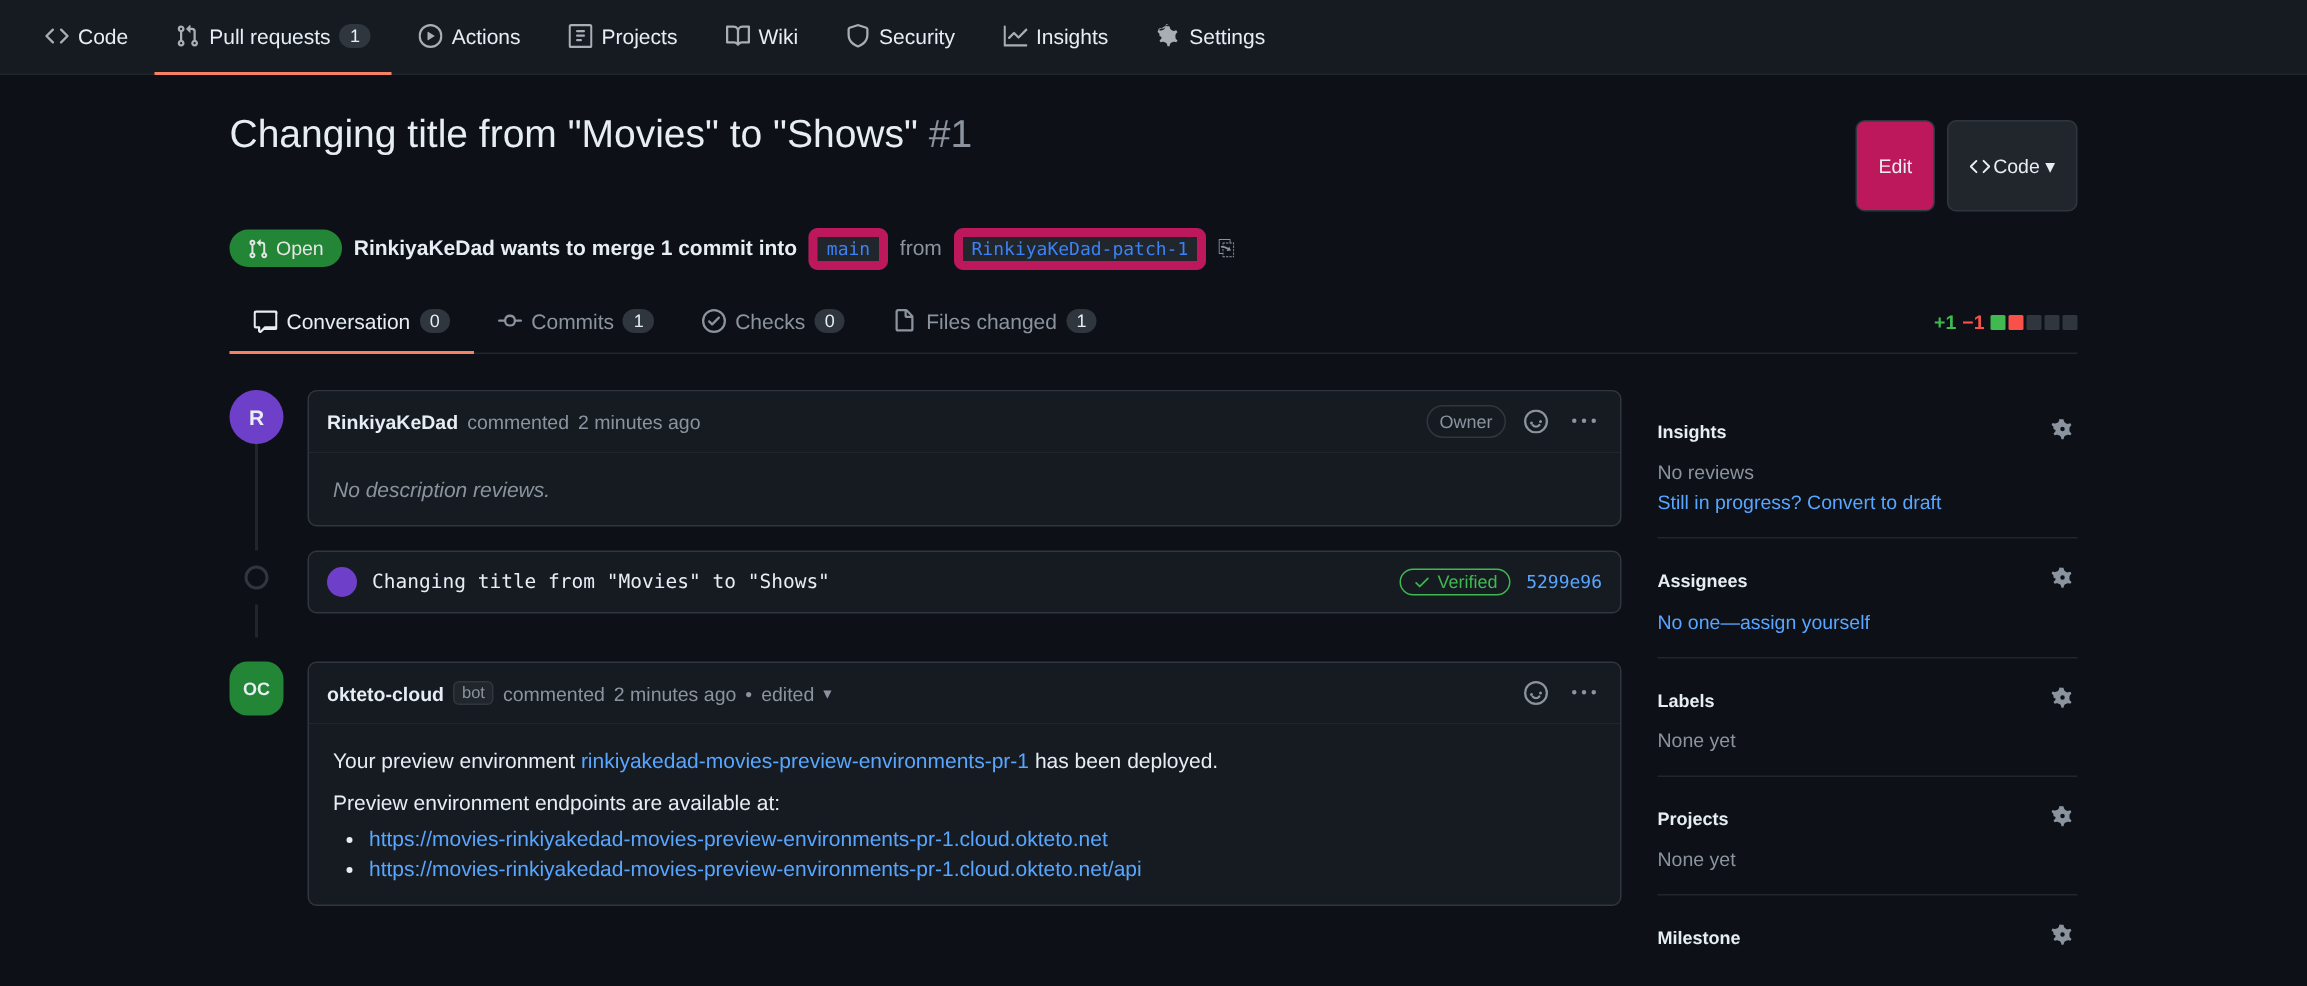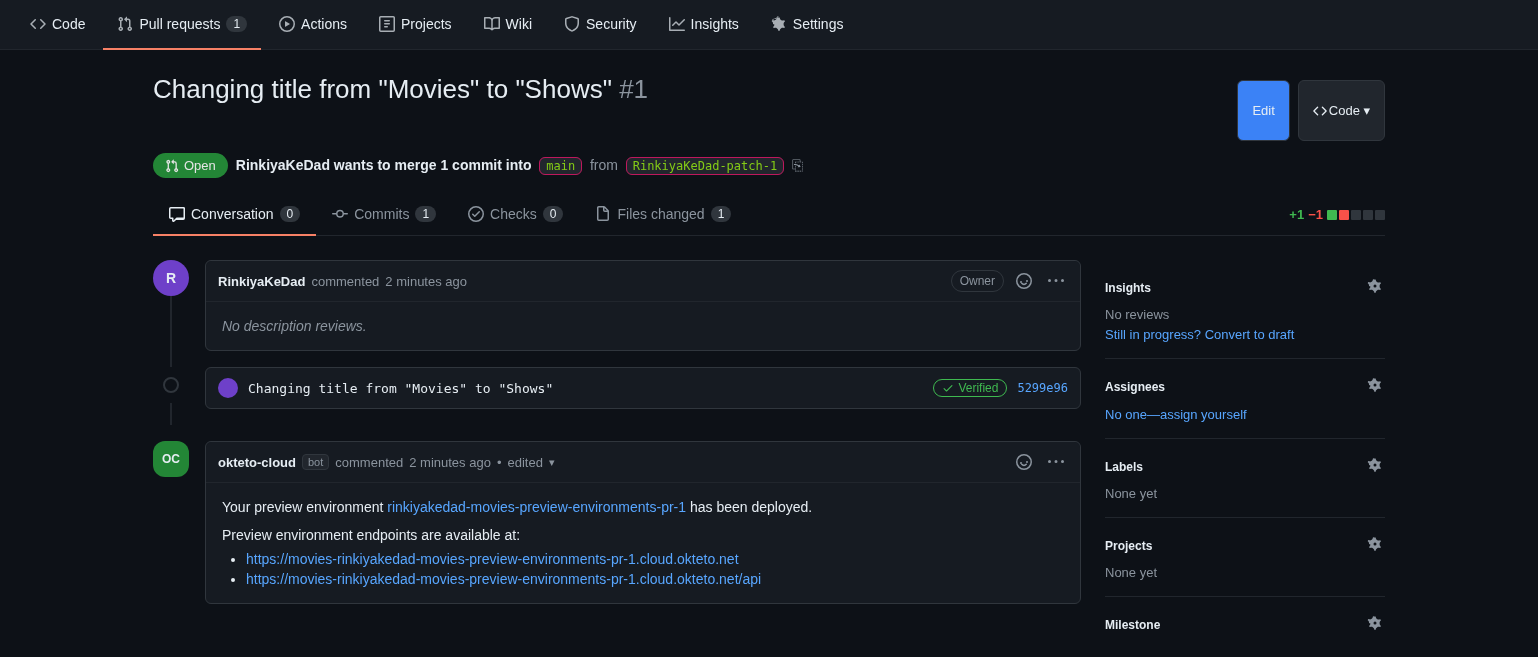--- a/index.html
+++ b/index.html
@@ -77,25 +77,25 @@
       padding: 5px 12px;
       font-size: 13px;
       font-weight: 500;
     }
     .pr-meta {
       color: #8b949e;
       font-size: 14px;
     }
     .pr-meta code {
       background: #21262d;
-      border: 1px solid #be185d;
+      border: 6px solid #be185d;
       border-radius: 6px;
       padding: 1px 6px;
       font-size: 12px;
-      color: #84cc16;
+      color: #3b82f6;
       font-family: monospace;
     }
     .copy-icon { cursor: pointer; color: #8b949e; margin-left: 4px; }
 
     
     .pr-tabs {
       display: flex;
       align-items: center;
       border-bottom: 1px solid #21262d;
       margin-bottom: 0;
@@ -358,21 +358,21 @@
 </nav>
 
 <div class="main-content">
 
   <div style="display:flex; align-items:flex-start; justify-content:space-between; margin-bottom:12px;">
     <h1 class="pr-title">
       <span>Changing title from "Movies" to "Shows"</span>
       <span class="pr-title-number">#1</span>
     </h1>
     <div style="display:flex;gap:8px;margin-top:6px;flex-shrink:0;">
-      <button style="background:#3b82f6;border:1px solid #30363d;color:#e6edf3;border-radius:6px;padding:5px 14px;cursor:pointer;font-size:13px;">Edit</button>
+      <button style="background:#be185d;border:1px solid #30363d;color:#e6edf3;border-radius:6px;padding:5px 14px;cursor:pointer;font-size:13px;">Edit</button>
       <button style="background:#21262d;border:1px solid #30363d;color:#e6edf3;border-radius:6px;padding:22px 14px;cursor:pointer;font-size:13px;display:flex;align-items:center;gap:2px;">
         <svg width="14" height="14" viewBox="0 0 16 16" fill="currentColor">
             <path fill-rule="evenodd" d="M4.72 3.22a.75.75 0 011.06 1.06L2.06 8l3.72 3.72a.75.75 0 11-1.06 1.06L.47 8.53a.75.75 0 010-1.06l4.25-4.25zm6.56 0a.75.75 0 10-1.06 1.06L13.94 8l-3.72 3.72a.75.75 0 101.06 1.06l4.25-4.25a.75.75 0 000-1.06l-4.25-4.25z"></path>
           </svg>
         <span>Code ▾</span>
       </button>
     </div>
   </div>
 
   <div class="pr-status-row">

